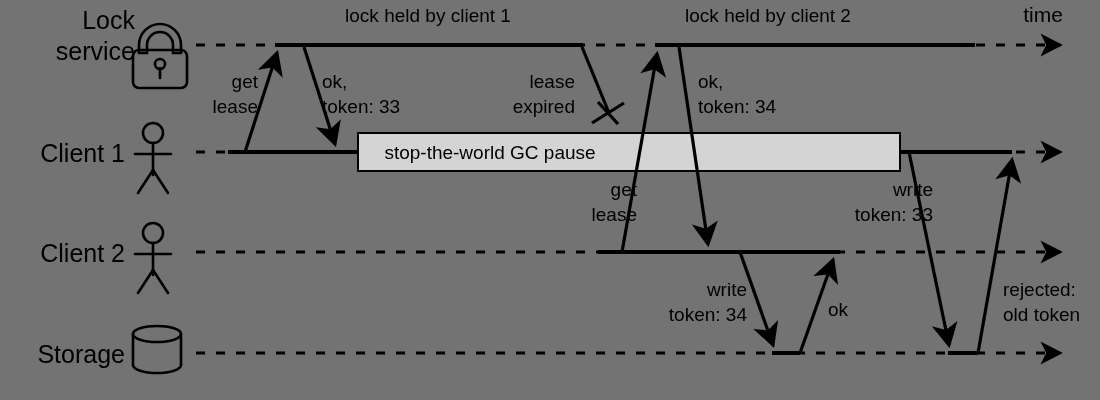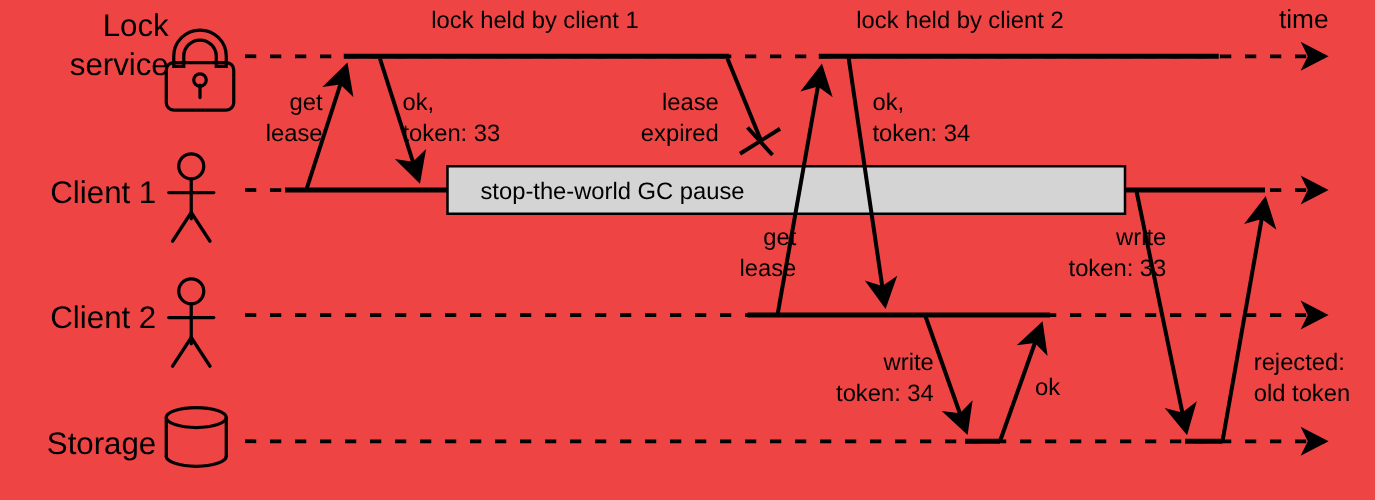--- a/index.html
+++ b/index.html
@@ -7,21 +7,21 @@
     padding: 0;
     background: #ffffff;
   }
   body {
     font-family: "Liberation Sans", sans-serif;
   }
   #diagram-root {
     position: relative;
     width: 1100px;
     height: 400px;
-    background: #ef4444;
+    background: #737373;
     overflow: hidden;
   }
   svg#seq-svg {
     display: block;
     width: 1100px;
     height: 400px;
   }
   .lane-label {
     font-family: "Liberation Sans", sans-serif;
     font-size: 25px;

